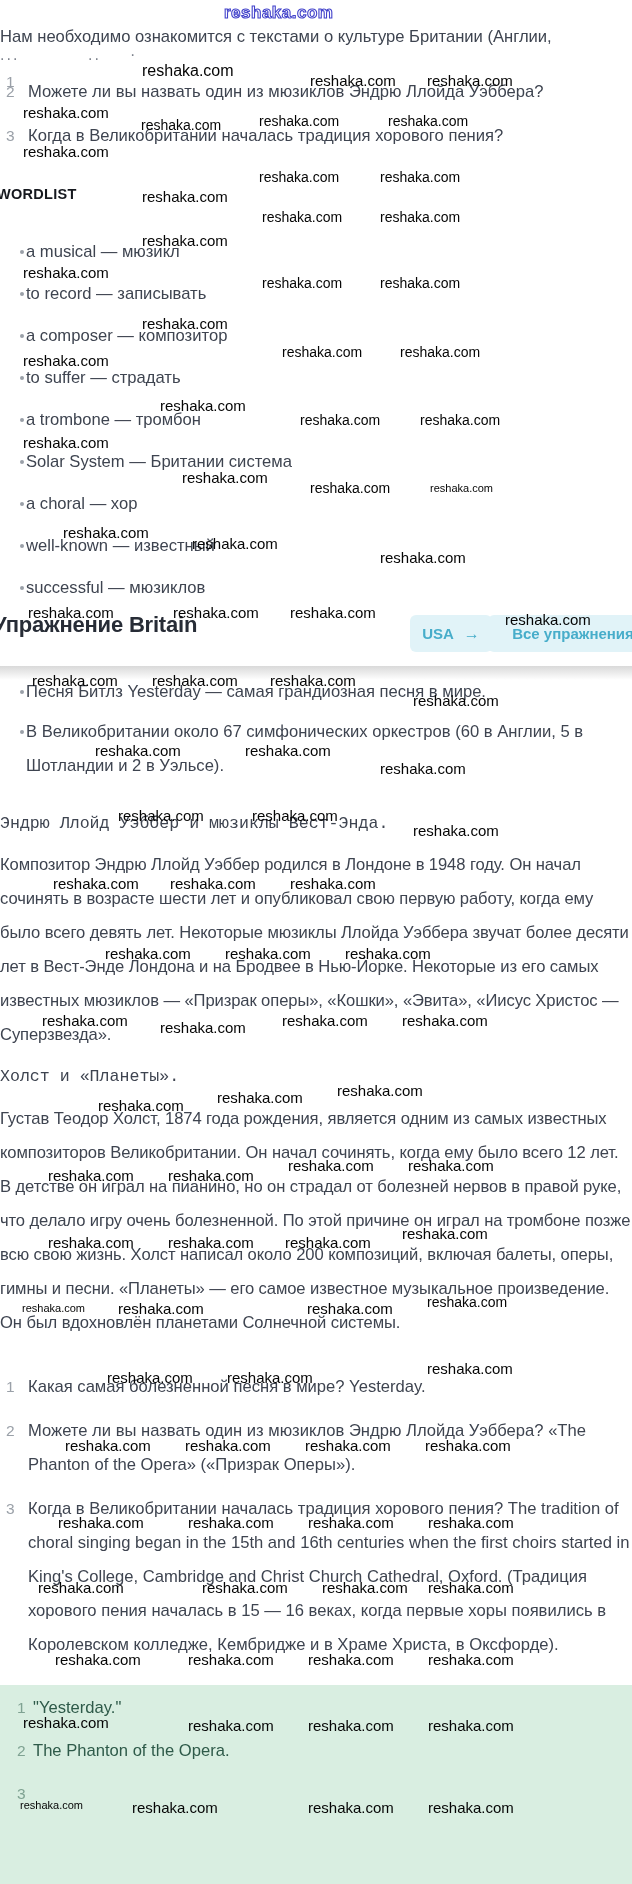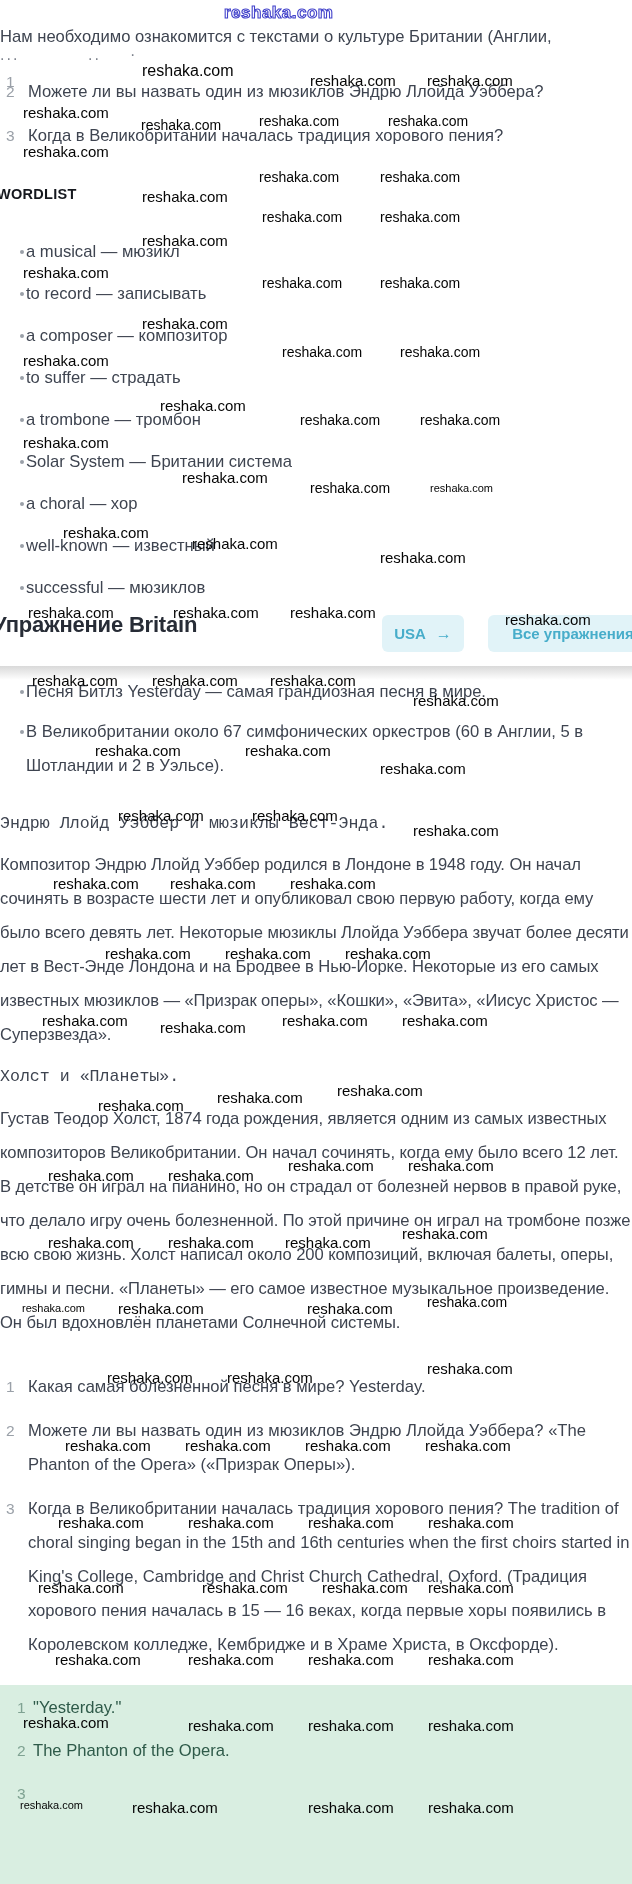--- a/index.html
+++ b/index.html
@@ -30,21 +30,21 @@
   .bullet{position:absolute;left:20px;top:15px;width:4px;height:4px;border-radius:50%;background:#9aa0a8;}
   .wordlist{top:235px;}
   .wordlist .dotitem{margin-bottom:8px;}
   
   .ex-title{position:absolute;left:-7px;top:612px;margin:0;font-size:22px;font-weight:bold;color:#272c36;letter-spacing:-.2px;}
   .btn{
     position:absolute;top:615px;height:37px;background:#e1f3f8;border-radius:6px;
     display:flex;align-items:center;justify-content:center;
     color:#47adca;font-size:15px;font-weight:600;cursor:pointer;
   }
-  .btn-usa{left:382px;width:82px;gap:10px;}
+  .btn-usa{left:410px;width:82px;gap:10px;}
   .btn-all{left:488px;width:170px;}
   .arrow{font-size:16px;}
   .divider{position:absolute;left:0;top:666px;width:632px;height:14px;
     background:linear-gradient(to bottom,#d9d9d9,rgba(255,255,255,0));}
   
   .facts{top:675px;}
   .facts .dotitem{margin-bottom:6px;}
   .p-title{position:absolute;left:0;width:632px;font-size:16.6px;line-height:34px;font-family:Liberation Mono, monospace;}
   .t-webber{top:807px;}
   .para{position:absolute;left:0;width:632px;font-size:16.6px;line-height:34px;letter-spacing:-.1px;}

